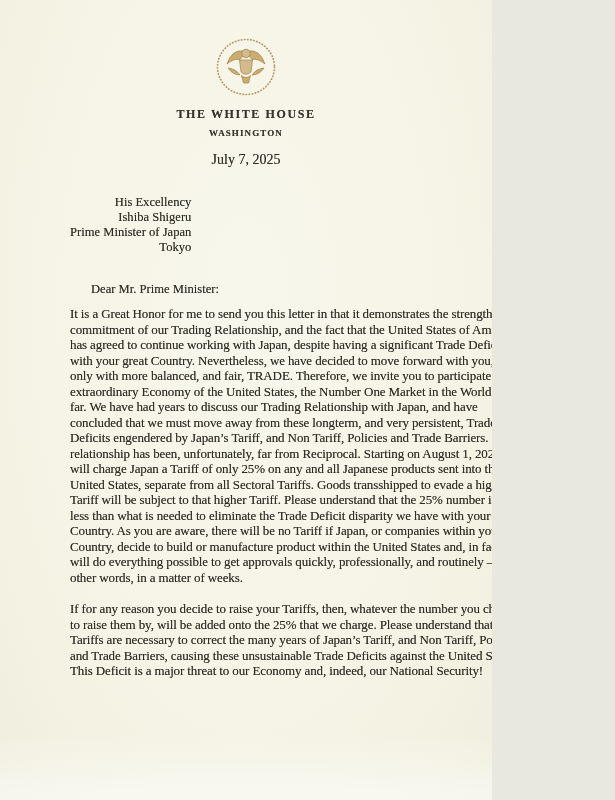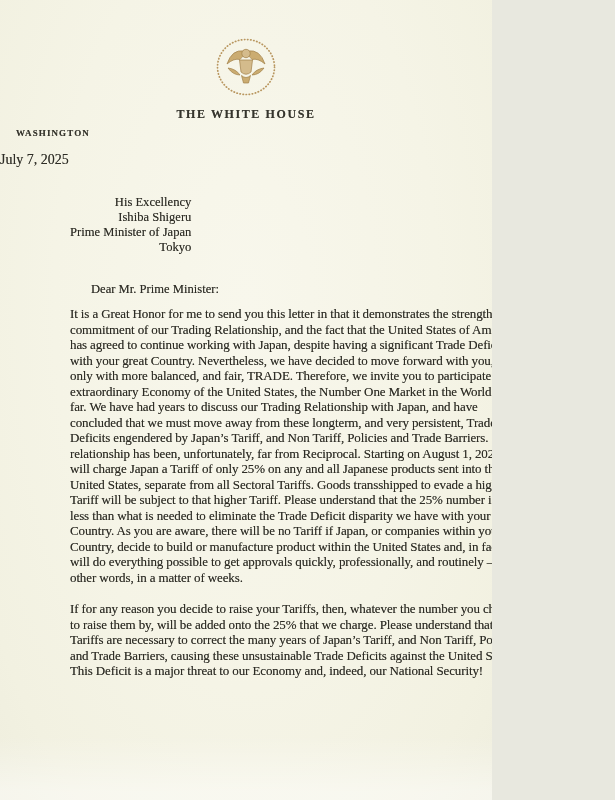--- a/index.html
+++ b/index.html
@@ -27,29 +27,29 @@
     text-shadow: none;
   }
   .wh-title {
     position: absolute; top: 107px; left: 0;
     width: 100%; text-align: center;
     font-size: 12px; font-weight: 700;
     letter-spacing: 1.6px;
     color: #35342c;
   }
   .wh-sub {
-    position: absolute; top: 128px; left: 16px;
-    width: 100%; 
+    position: absolute; top: 128px; left: 0;
+    width: 100%; text-align: center;
     font-size: 9px; font-weight: 700;
     letter-spacing: 1.1px;
     color: #35342c;
   }
   .date-line {
     position: absolute; top: 152px; left: 0;
-    width: 100%; 
+    width: 100%; text-align: center;
     font-size: 14px;
   }
   .recipient {
     position: absolute; top: 195px; left: 70px;
     font-size: 12.6px; line-height: 15px;
     white-space: pre;
     text-align: right;
   }
   .salutation {
     position: absolute; top: 282px; left: 70px;

